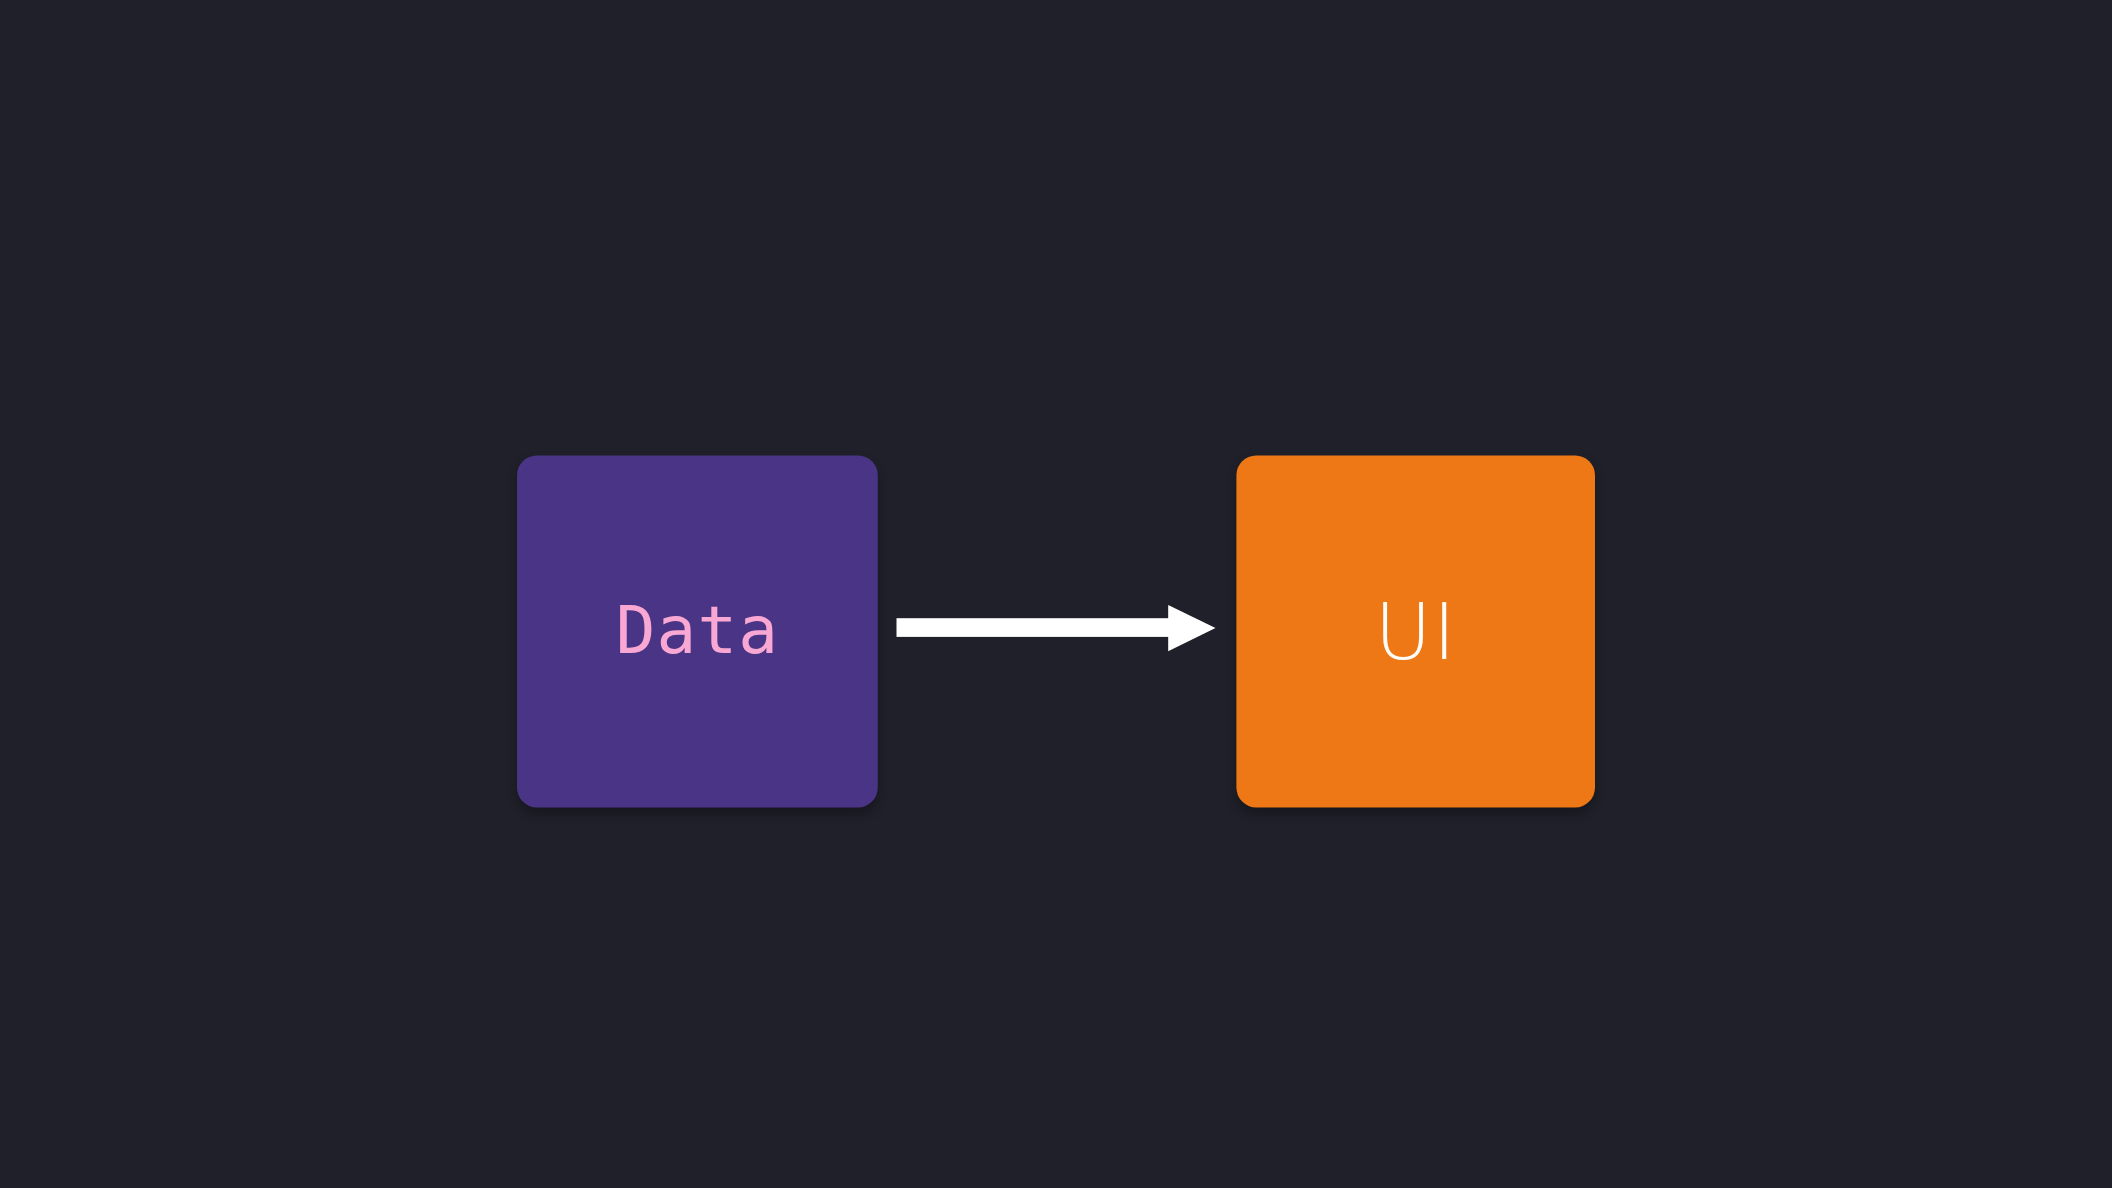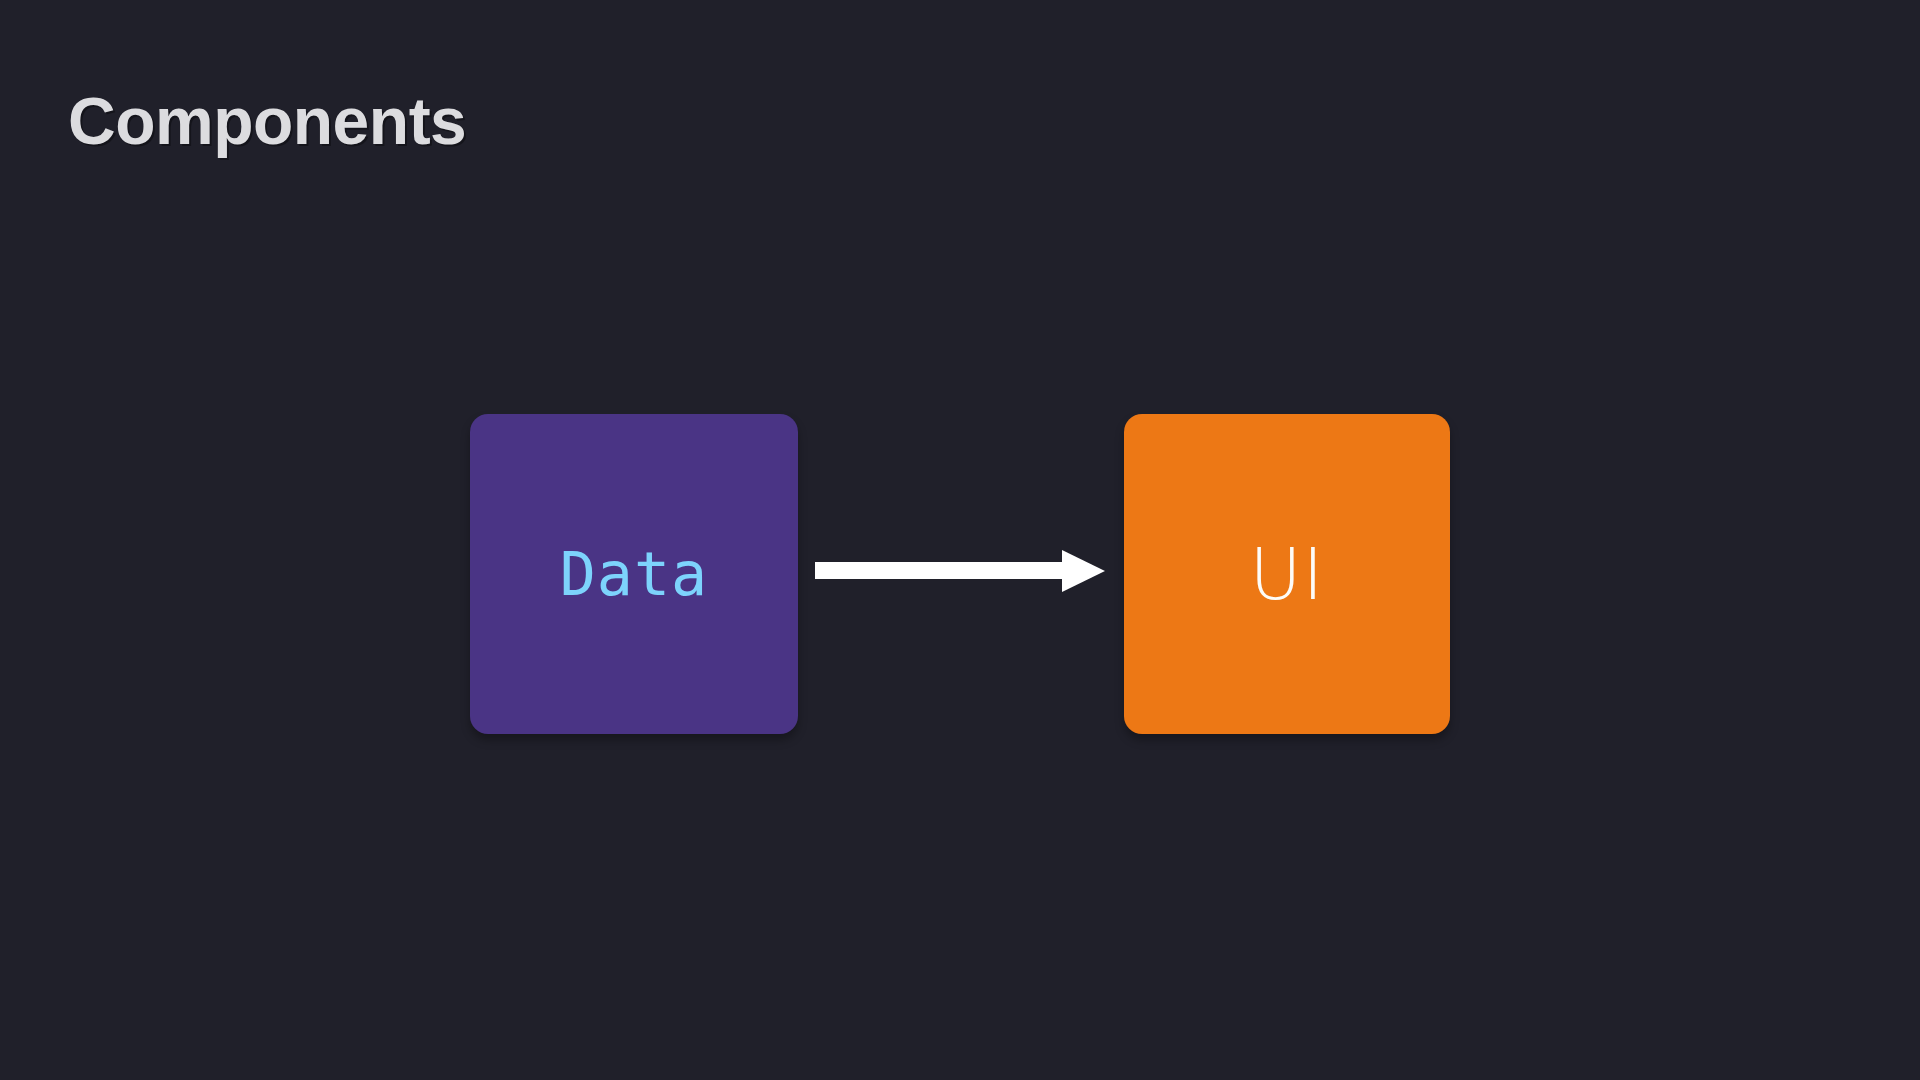--- a/index.html
+++ b/index.html
@@ -67,21 +67,21 @@
     left: 470px;
     top: 414px;
     width: 328px;
     height: 320px;
     background: #4a3485;
   }
   #node-data .node-label {
     font-family: "DejaVu Sans Mono", "Liberation Mono", monospace;
     font-size: 60px;
     font-weight: 400;
-    color: #7dd3fc;
+    color: #f9a8d4;
     letter-spacing: 1px;
   }
 
   
   #node-ui {
     left: 1124px;
     top: 414px;
     width: 326px;
     height: 320px;
     background: #ed7815;
@@ -102,21 +102,20 @@
     width: 300px;
     height: 70px;
     overflow: visible;
   }
 </style>
 </head>
 <body>
 
 <div id="slide">
 
-  <h1 id="slide-title">Components</h1>
 
   <div id="diagram">
 
     <div class="node" id="node-data">
       <span class="node-label">Data</span>
     </div>
 
     <svg id="edge-data-ui" viewBox="0 0 300 70" width="300" height="70" xmlns="http://www.w3.org/2000/svg">
       <g>
         <rect x="0" y="22" width="252" height="17" fill="#ffffff"></rect>

